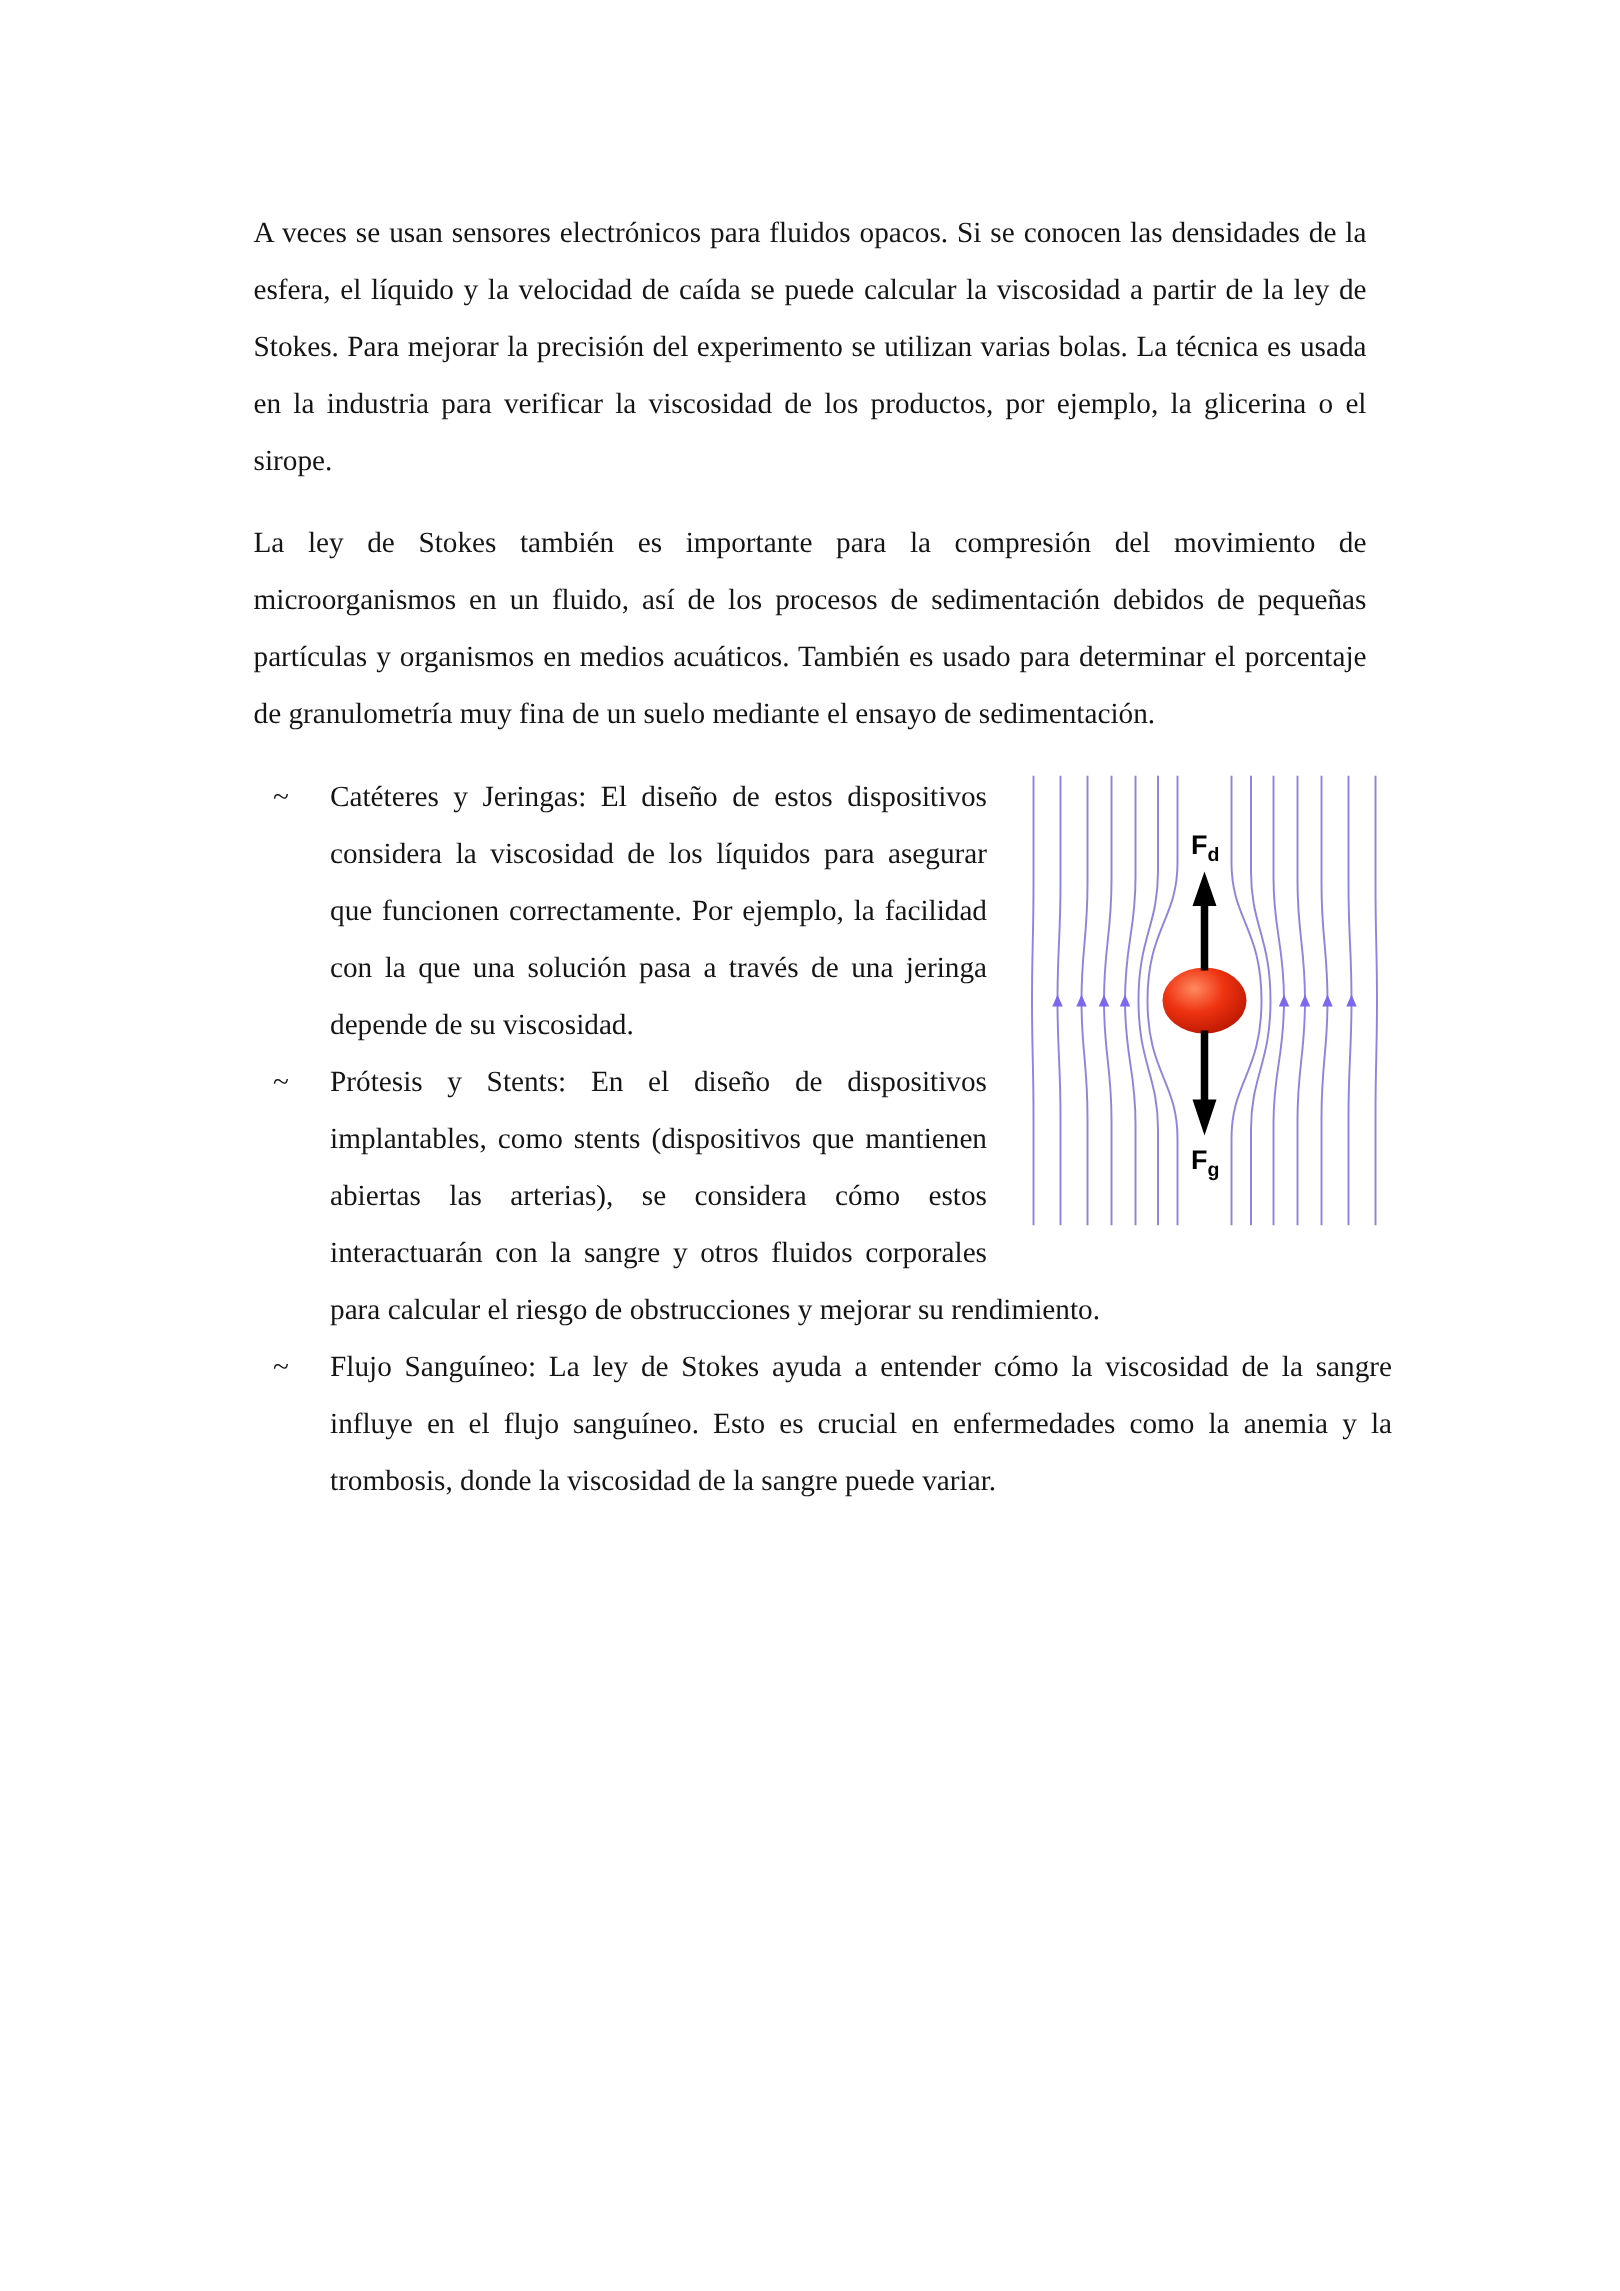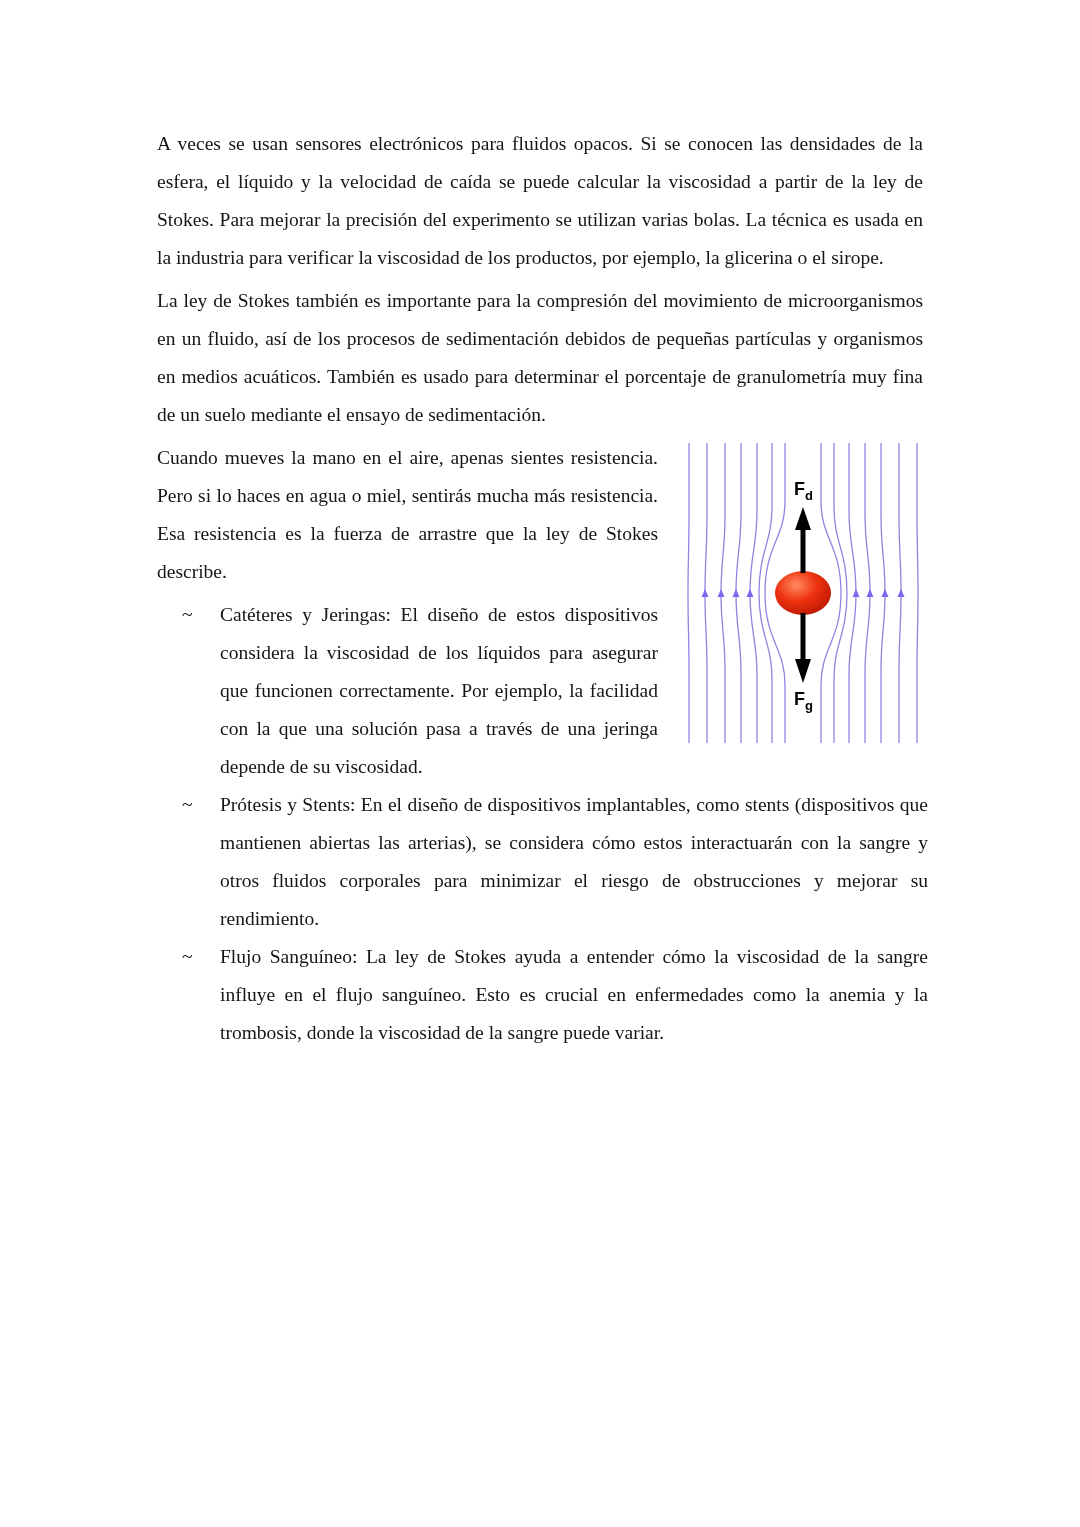--- a/index.html
+++ b/index.html
@@ -13,21 +13,21 @@
     background: #ffffff;
     box-sizing: border-box;
     padding: 120px 152px 60px 152px;
     font-family: "Liberation Serif", "DejaVu Serif", serif;
     font-size: 19.5px;
     line-height: 38px;
     color: #151515;
   }
   .para {
     text-align: justify;
-    margin: 5px;
+    margin: 17px;
   }
   figure.flow-figure {
     float: right;
     width: 250px;
     height: 300px;
     margin: 4px 0 10px 20px;
     padding: 0;
   }
   figure.flow-figure svg {
     display: block;
@@ -134,31 +134,30 @@
 
       <g>
         <line class="force-arrow-shaft" x1="125" y1="170" x2="125" y2="219"></line>
         <polygon class="force-arrow-head" points="117,216 133,216 125,240"></polygon>
       </g>
       <text class="force-label" x="116" y="262"><tspan>F</tspan><tspan class="force-sub" dy="5">g</tspan></text>
     </svg>
   </figure>
 
 
-  <div class="para">Cuando mueves la mano en el aire, apenas sientes resistencia. Pero si lo haces en agua o miel, sentirás mucha más resistencia. Esa resistencia es la fuerza de arrastre que la ley de Stokes describe.</div>
 
 
   <ul class="tilde-list">
     <li>
       <span class="bullet-marker">~</span>
       <span>Catéteres y Jeringas: El diseño de estos dispositivos considera la viscosidad de los líquidos para asegurar que funcionen correctamente. Por ejemplo, la facilidad con la que una solución pasa a través de una jeringa depende de su viscosidad.</span>
     </li>
     <li>
       <span class="bullet-marker">~</span>
-      <span>Prótesis y Stents: En el diseño de dispositivos implantables, como stents (dispositivos que mantienen abiertas las arterias), se considera cómo estos interactuarán con la sangre y otros fluidos corporales para minimizar el riesgo de obstrucciones y mejorar su rendimiento.</span>
+      <span>Prótesis y Stents: En el diseño de dispositivos implantables, como stents (dispositivos que mantienen abiertas las arterias), se considera cómo estos interactuarán con la sangre y otros fluidos corporales para calcular el riesgo de obstrucciones y mejorar su rendimiento.</span>
     </li>
     <li>
       <span class="bullet-marker">~</span>
       <span>Flujo Sanguíneo: La ley de Stokes ayuda a entender cómo la viscosidad de la sangre influye en el flujo sanguíneo. Esto es crucial en enfermedades como la anemia y la trombosis, donde la viscosidad de la sangre puede variar.</span>
     </li>
   </ul>
 
 </main>
 
 </body></html>

